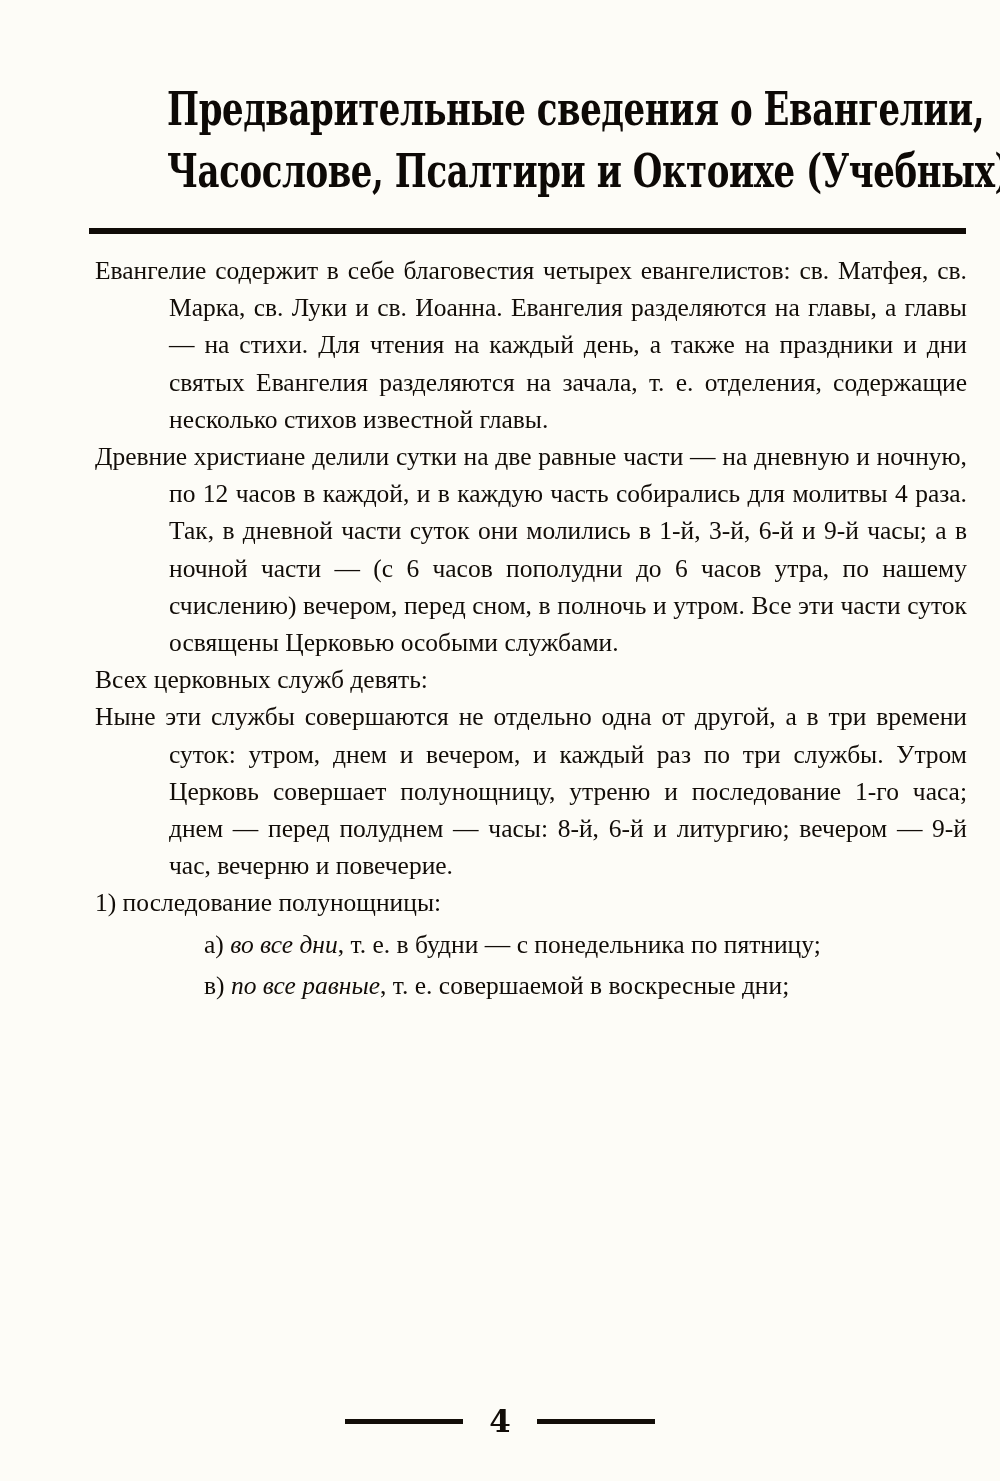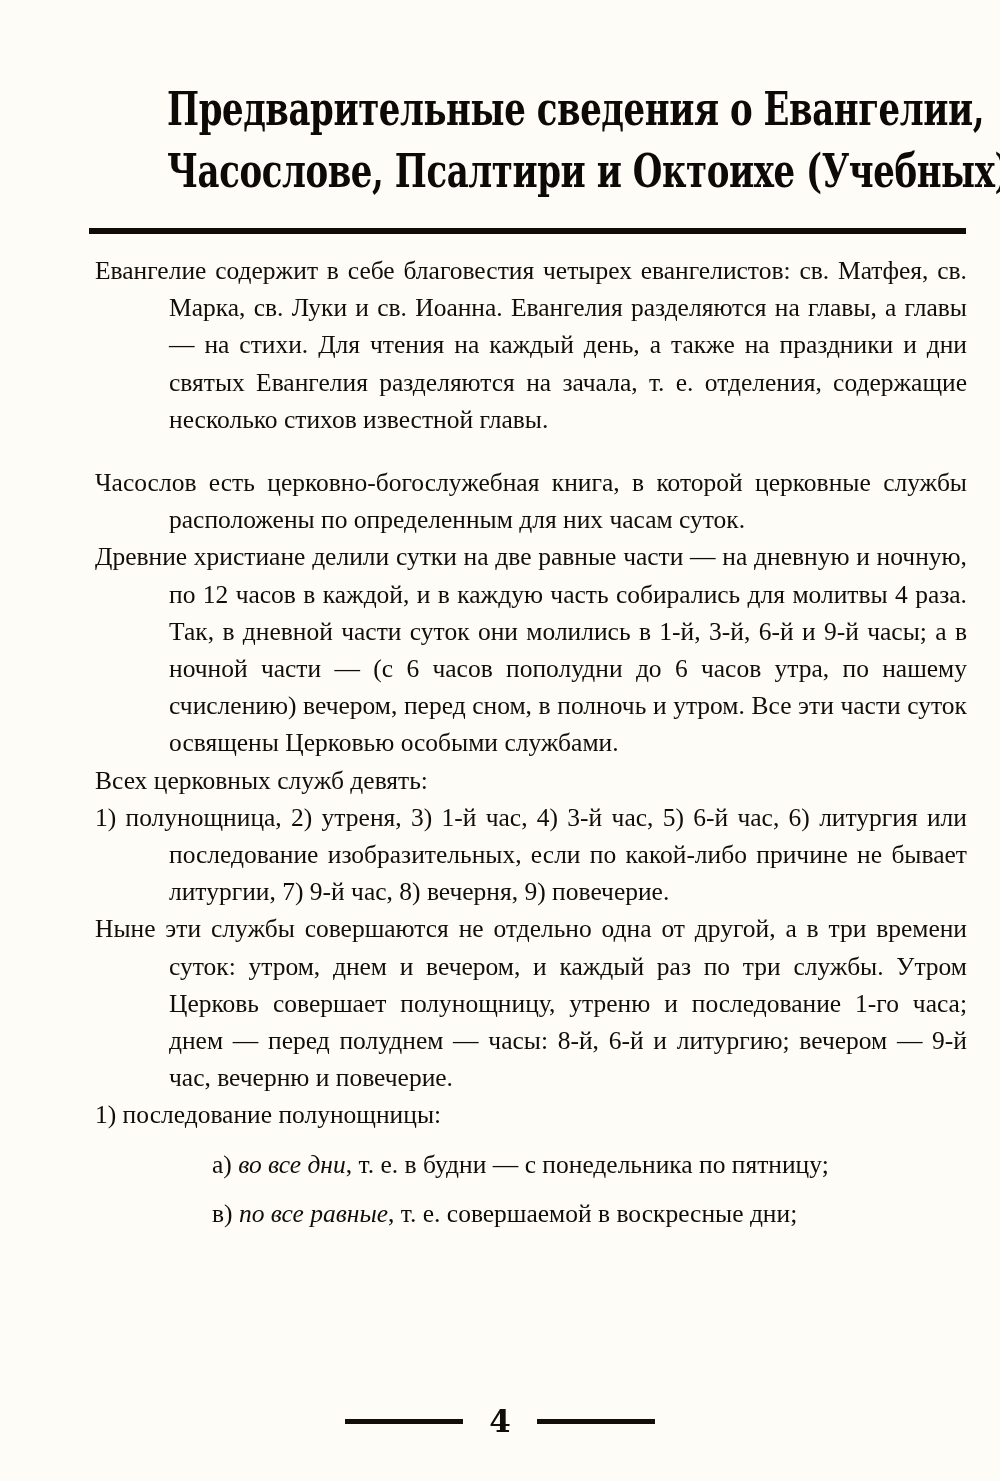--- a/index.html
+++ b/index.html
@@ -74,21 +74,21 @@
   }
   p.gap-lg { margin-top: 26px; }
 
   p.flush {
     margin: 0;
     padding-left: 0;
     text-indent: 0;
   }
 
   p.sub {
-    margin: 12px;
+    margin: 4px;
     padding-left: 105px;
     text-indent: 0;
     text-align: right;
   }
 
   b.lead {
     font-weight: 400;
   }
   i.em {
     font-style: italic;
@@ -131,27 +131,25 @@
     <div class="title-line l1">Предварительные сведения о Евангелии,</div>
     <div class="title-line l2">Часослове, Псалтири и Октоихе (Учебных)</div>
   </div>
 
   <div class="title-rule"></div>
 
   <div class="body-col">
 
     <p class="para"><b class="lead">Евангелие</b><span> содержит в себе благовестия четырех евангелистов: св. Матфея, св. Марка, св. Луки и св. Иоанна. Евангелия разделяются на главы, а главы — на стихи. Для чтения на каждый день, а также на праздники и дни святых Евангелия разделяются на зачала, т. е. отделения, содержащие несколько стихов известной главы.</span></p>
 
-    <p class="para gap-lg"><b class="lead">Часослов</b><span> есть церковно-богослужебная книга, в которой церковные службы расположены по определенным для них часам суток.</span></p>
 
     <p class="para">Древние христиане делили сутки на две равные части — на дневную и ночную, по 12 часов в каждой, и в каждую часть собирались для молитвы 4 раза. Так, в дневной части суток они молились в 1-й, 3-й, 6-й и 9-й часы; а в ночной части — (с 6 часов пополудни до 6 часов утра, по нашему счислению) вечером, перед сном, в полночь и утром. Все эти части суток освящены Церковью особыми службами.</p>
 
     <p class="flush">Всех церковных служб девять:</p>
 
-    <p class="para">1) полунощница, 2) утреня, 3) 1-й час, 4) 3-й час, 5) 6-й час, 6) литургия или последование изобразительных, если по какой-либо причине не бывает литургии, 7) 9-й час, 8) вечерня, 9) повечерие.</p>
 
     <p class="para">Ныне эти службы совершаются не отдельно одна от другой, а в три времени суток: утром, днем и вечером, и каждый раз по три службы. Утром Церковь совершает полунощницу, утреню и последование 1-го часа; днем — перед полуднем — часы: 8-й, 6-й и литургию; вечером — 9-й час, вечерню и повечерие.</p>
 
 
     <p class="flush">1) последование полунощницы:</p>
 
     <p class="sub"><span>а) </span><i class="em">во все дни</i><span>, т. е. в будни — с понедельника по пятницу;</span></p>
 
 
     <p class="sub"><span>в) </span><i class="em">по все равные</i><span>, т. е. совершаемой в воскресные дни;</span></p>

